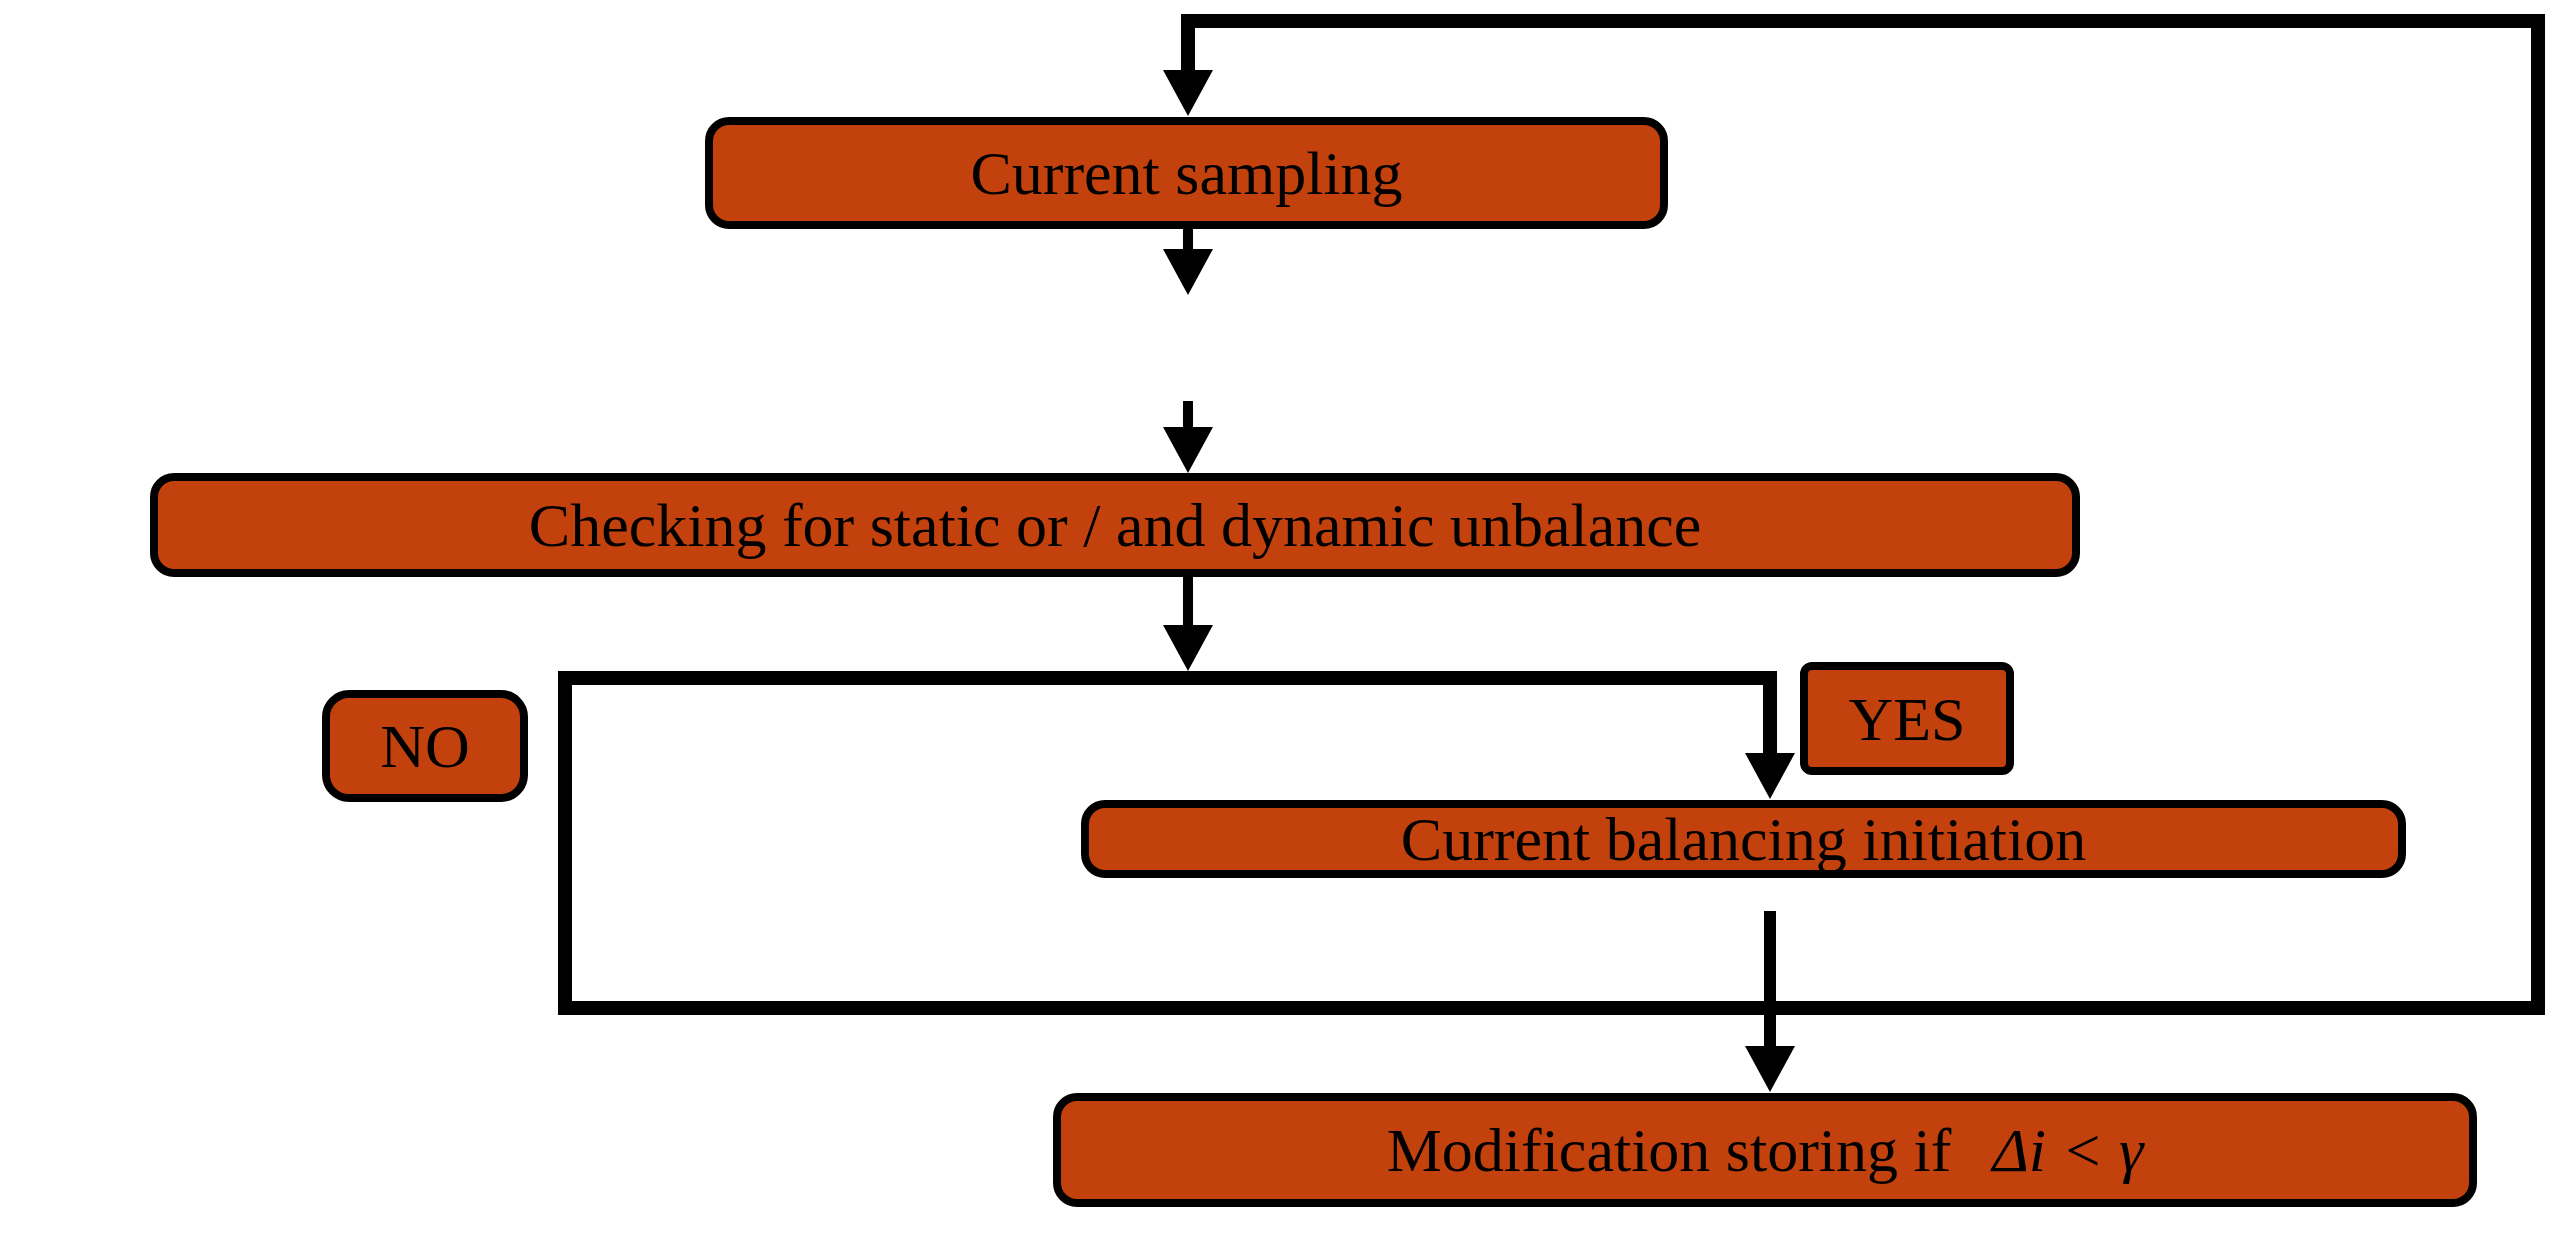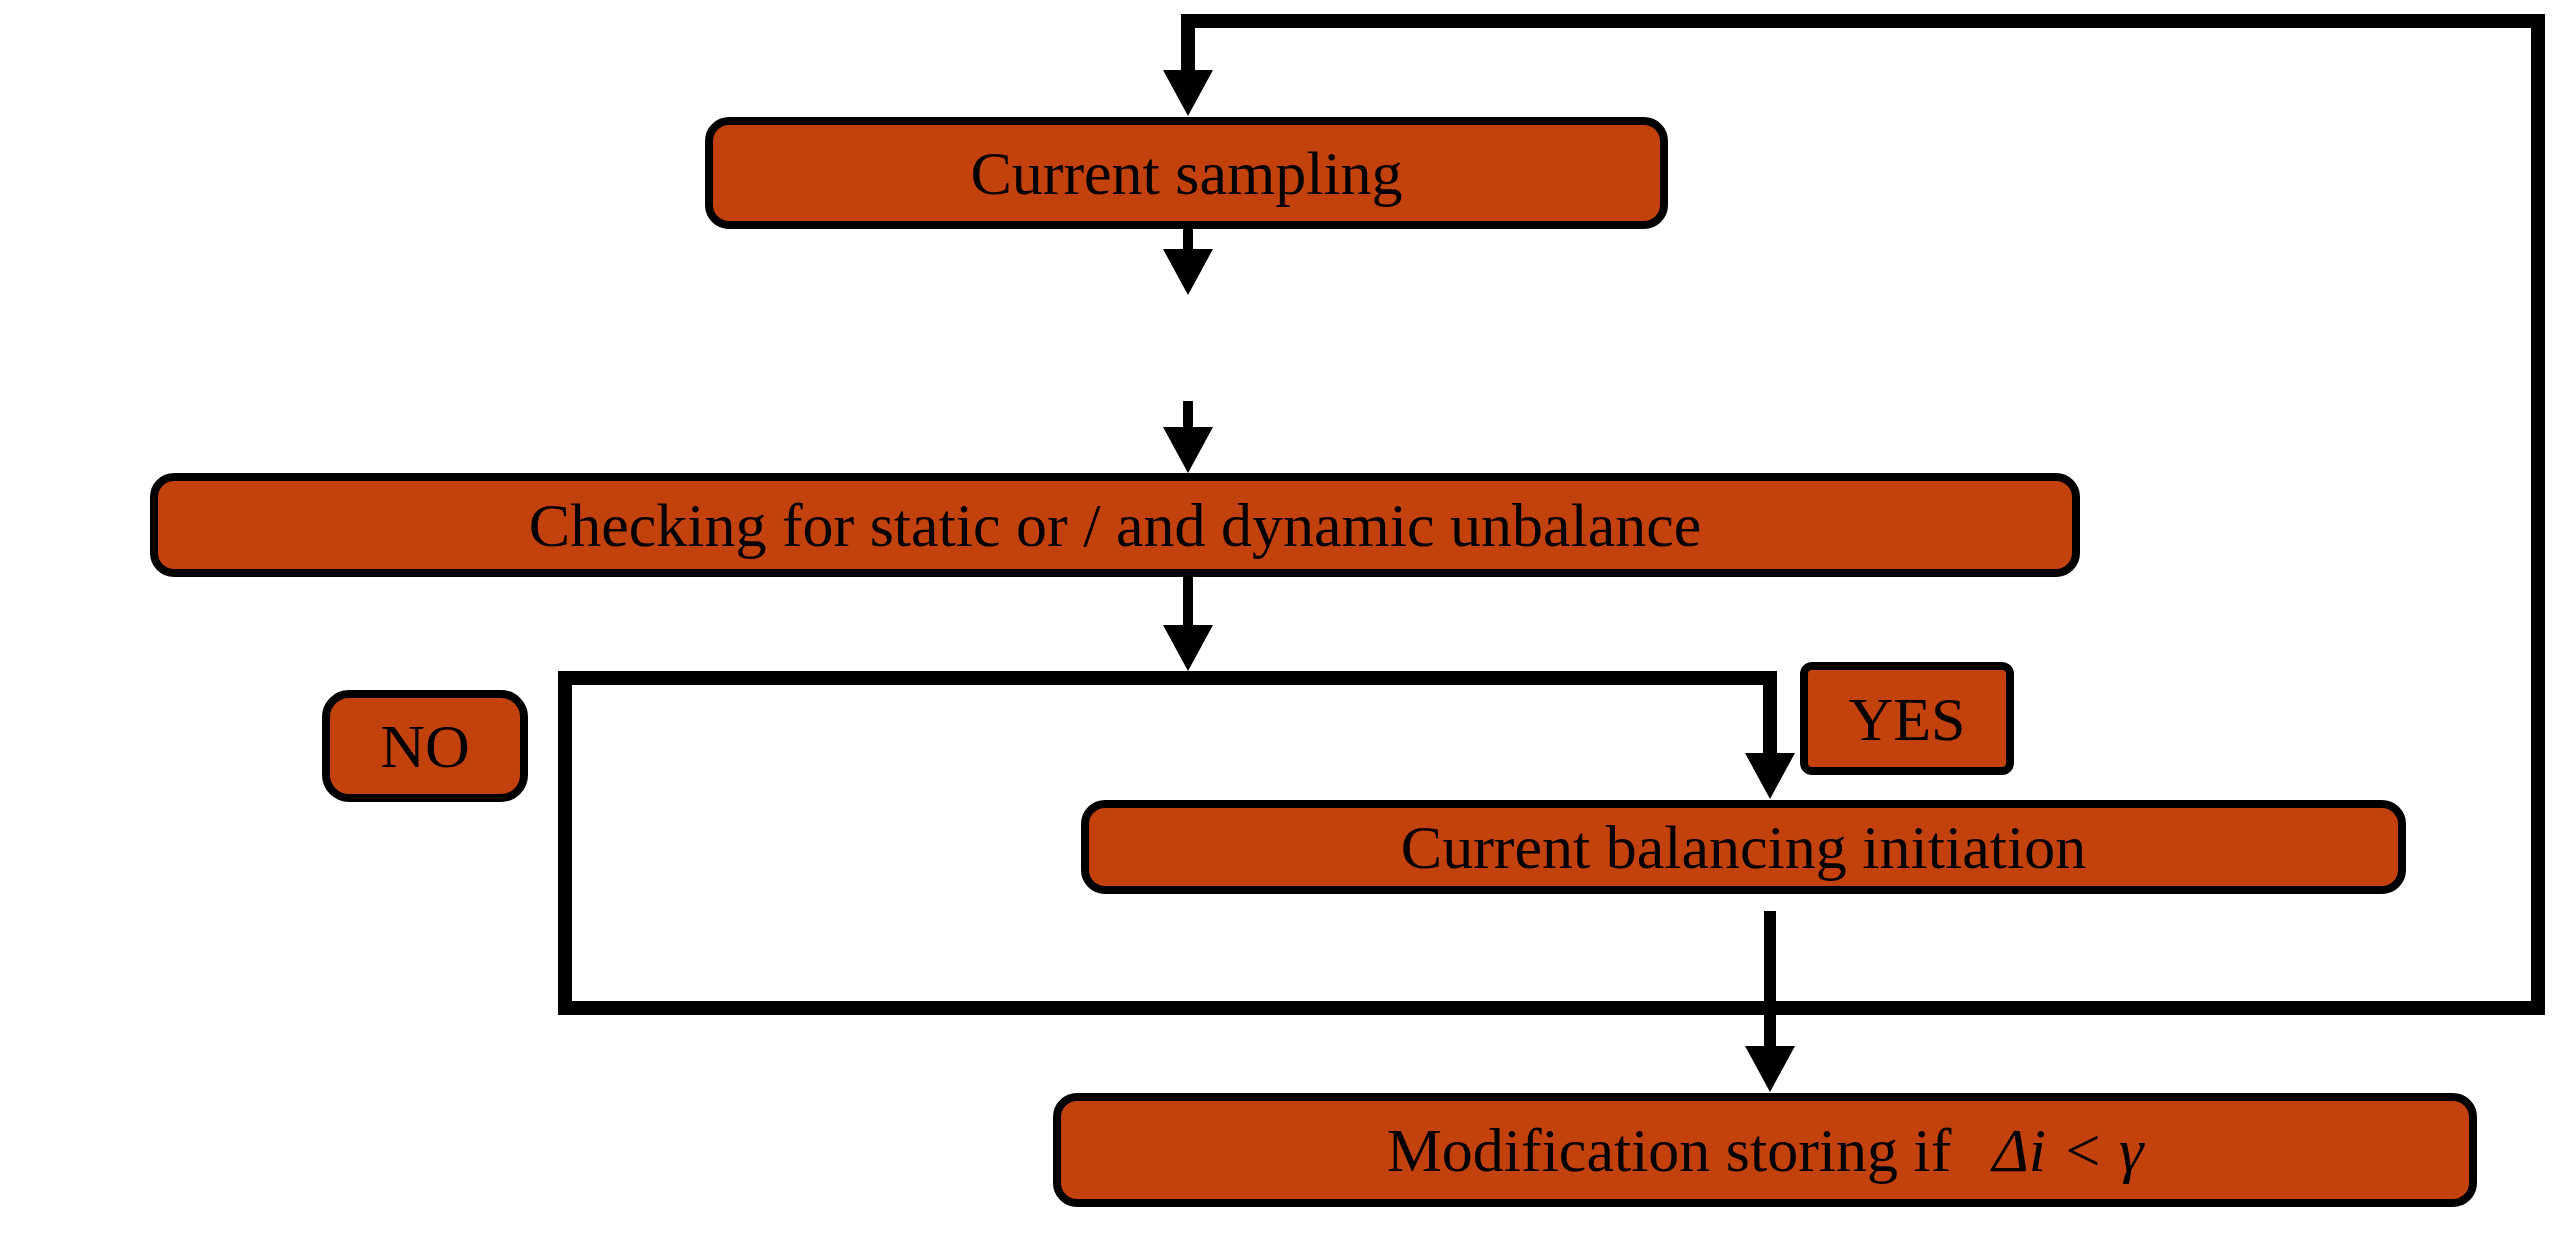--- a/index.html
+++ b/index.html
@@ -34,21 +34,21 @@
     font-size: 62px;
     line-height: 1;
     color: #000000;
     text-align: center;
     white-space: nowrap;
   }
   .math { font-style: italic; margin-left: 41px; }
   #node-current-sampling      { left: 705px;  top: 117px;  width: 963px;  height: 112px; }
   #node-calculation           { left: 28px;   top: 295px;  width: 2388px; height: 106px; }
   #node-checking              { left: 150px;  top: 473px;  width: 1930px; height: 104px; }
-  #node-balancing             { left: 1081px; top: 800px;  width: 1325px; height: 94px; }
+  #node-balancing             { left: 1081px; top: 800px;  width: 1325px; height: 78px; }
   #node-modification          { left: 1053px; top: 1093px; width: 1424px; height: 114px; }
   #label-no  { left: 322px;  top: 663px; width: 206px; height: 112px; border-radius: 27px; margin-top: 27px; }
   #label-yes { left: 1800px; top: 662px; width: 214px; height: 113px; border-radius: 12px; }
 </style>
 </head>
 <body>
 
 <div class="canvas">
 
   <svg class="wires" viewBox="0 0 2575 1240">

